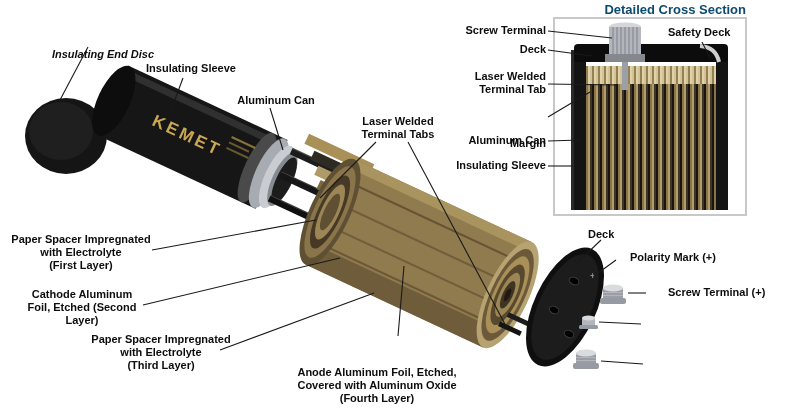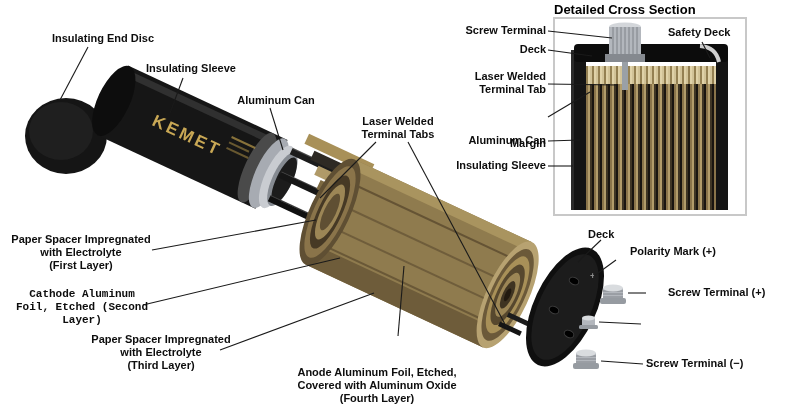--- a/index.html
+++ b/index.html
@@ -8,22 +8,22 @@
     font-family:"Liberation Sans",sans-serif;overflow:hidden;
   }
   .stage svg{position:absolute;left:0;top:0;}
   .lbl{
     position:absolute;font-weight:bold;font-size:11px;line-height:1.18;
     color:#0d0d0d;white-space:pre-line;text-align:center;
   }
   .lbl.left{text-align:left;}
   .lbl.right{text-align:right;}
   .inset-title{
-    position:absolute;left:554px;top:2px;width:192px;text-align:left;
-    font-weight:bold;font-size:13px;color:#000000;
+    position:absolute;left:554px;top:2px;width:192px;text-align:right;
+    font-weight:bold;font-size:13px;color:#0c4a6e;
   }
   .inset-stripes-margin{
     position:absolute;left:584px;top:66px;width:134px;height:18px;
     background:repeating-linear-gradient(90deg,#d2c398 0px,#d2c398 2px,#948052 2px,#948052 4px,#e0d2a8 4px,#e0d2a8 6px);
   }
   .inset-stripes{
     position:absolute;left:584px;top:84px;width:134px;height:126px;
     background:repeating-linear-gradient(90deg,#1a1510 0px,#1a1510 2px,#8a744a 2px,#8a744a 4px,#b29c6a 4px,#b29c6a 6px,#3f3524 6px,#3f3524 8px);
   }
 </style>
@@ -168,41 +168,40 @@
       <line x1="548" y1="31" x2="612" y2="38"></line>
       <line x1="548" y1="50" x2="592" y2="56"></line>
       <line x1="548" y1="84" x2="616" y2="85"></line>
       <line x1="548" y1="117" x2="590" y2="92"></line>
       <line x1="548" y1="141" x2="580" y2="140"></line>
       <line x1="548" y1="166" x2="573" y2="166"></line>
       <line x1="702" y1="42" x2="710" y2="58"></line>
     </g>
   </svg>
 
-  <div class="lbl" style="left:28px;top:32px;width:150px;">Insulating End Disc</div>
+  <div class="lbl" style="left:28px;top:48px;width:150px;font-style:italic;">Insulating End Disc</div>
   <div class="lbl" style="left:128px;top:62px;width:126px;">Insulating Sleeve</div>
   <div class="lbl" style="left:228px;top:94px;width:96px;">Aluminum Can</div>
   <div class="lbl" style="left:342px;top:115px;width:112px;">Laser Welded
 Terminal Tabs</div>
   <div class="lbl" style="left:2px;top:233px;width:158px;">Paper Spacer Impregnated
 with Electrolyte
 (First Layer)</div>
-  <div class="lbl" style="left:12px;top:288px;width:140px;font-family:Liberation Mono, monospace;">Cathode Aluminum
+  <div class="lbl" style="left:12px;top:288px;width:140px;">Cathode Aluminum
 Foil, Etched (Second
 Layer)</div>
   <div class="lbl" style="left:82px;top:333px;width:158px;">Paper Spacer Impregnated
 with Electrolyte
 (Third Layer)</div>
   <div class="lbl" style="left:282px;top:338px;width:190px;margin-top:28px;">Anode Aluminum Foil, Etched,
 Covered with Aluminum Oxide
 (Fourth Layer)</div>
   <div class="lbl left" style="left:588px;top:228px;width:50px;">Deck</div>
-  <div class="lbl left" style="left:618px;top:245px;width:130px;padding-left:12px;">Polarity Mark (+)</div>
+  <div class="lbl left" style="left:618px;top:251px;width:130px;padding-left:12px;">Polarity Mark (+)</div>
   <div class="lbl left" style="left:649px;top:286px;width:140px;margin-left:19px;">Screw Terminal (+)</div>
-  <div class="lbl left" style="left:646px;top:357px;width:140px;">Screw Terminal (−)</div>
 
   <div class="inset-title">Detailed Cross Section</div>
   <div class="lbl right" style="left:436px;top:24px;width:110px;">Screw Terminal</div>
   <div class="lbl right" style="left:466px;top:43px;width:80px;">Deck</div>
   <div class="lbl right" style="left:436px;top:70px;width:110px;">Laser Welded
 Terminal Tab</div>
   <div class="lbl right" style="left:476px;top:110px;width:70px;margin-top:27px;">Margin</div>
   <div class="lbl right" style="left:446px;top:134px;width:100px;">Aluminum Can</div>
   <div class="lbl right" style="left:436px;top:159px;width:110px;">Insulating Sleeve</div>
   <div class="lbl left" style="left:668px;top:26px;width:76px;">Safety Deck</div>

